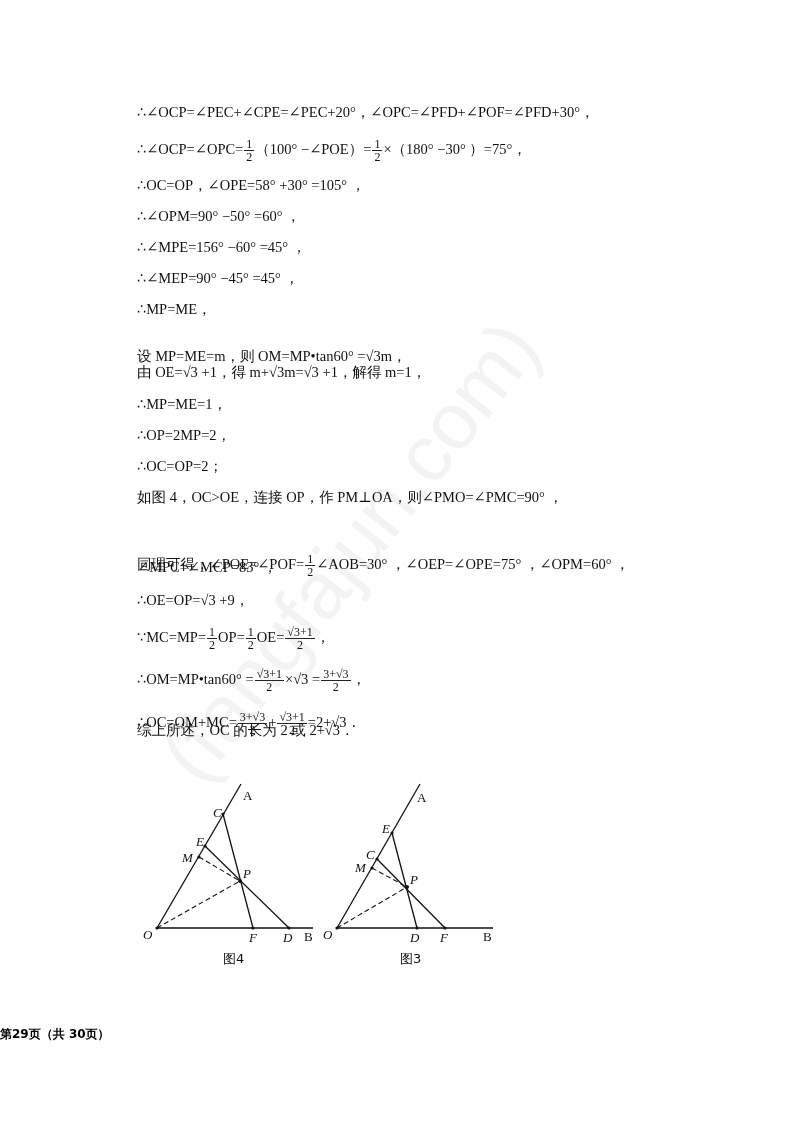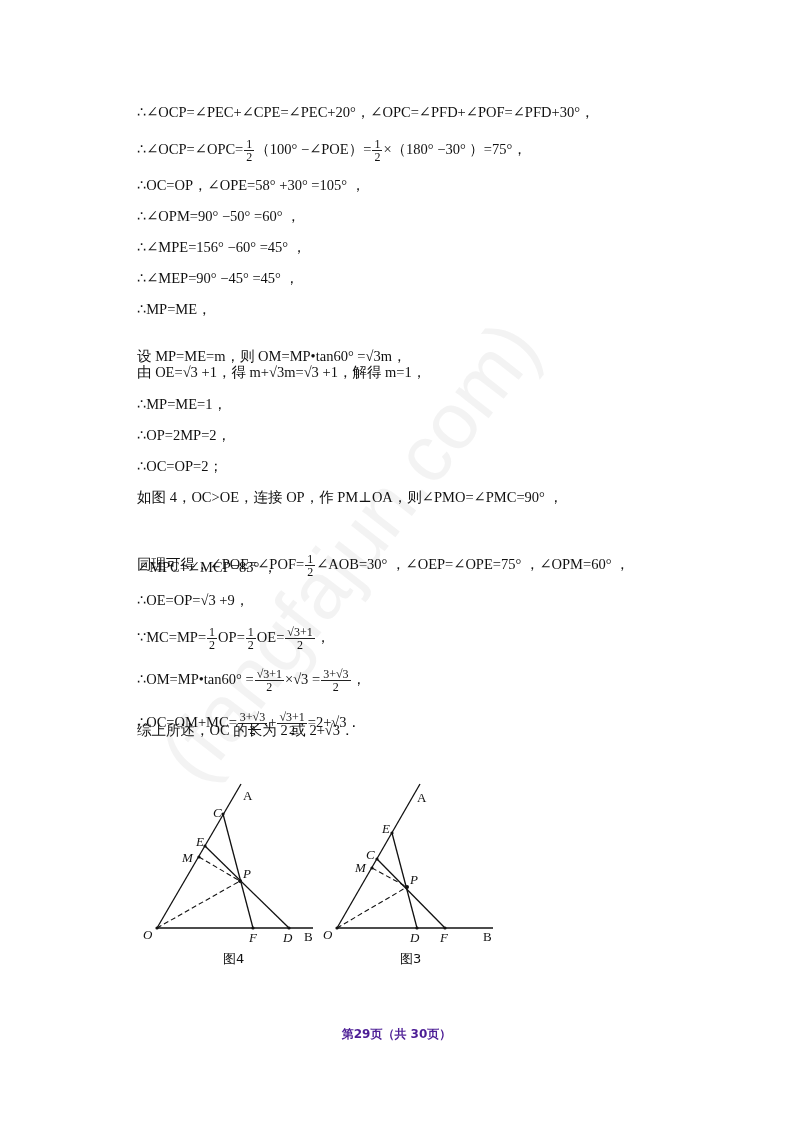--- a/index.html
+++ b/index.html
@@ -8,21 +8,21 @@
   .line { position:absolute; left:137px; font-size:14.5px; line-height:20px; white-space:nowrap; }
   .frac { display:inline-block; vertical-align:middle; text-align:center; font-size:12px; line-height:12px; margin:0 1px; }
   .frac .n { display:block; border-bottom:1px solid #222; padding:0 2px; }
   .frac .d { display:block; padding:0 2px; }
   .watermark { position:absolute; left:120px; top:260px; width:620px; transform:rotate(-52deg); transform-origin:50% 50%;
                font-family:"Liberation Sans","DejaVu Sans",sans-serif; font-size:80px; color:rgba(200,200,200,0.22);
                white-space:nowrap; top:480px; left:60px; pointer-events:none; }
   .fig { position:absolute; }
   .fig svg { overflow:visible; }
   .caption { position:absolute; font-family:"DejaVu Sans","Liberation Sans",sans-serif; font-size:13px; }
-  .footer { position:absolute; top:1026px; left:0; width:793px; text-align:center; font-family:"DejaVu Sans","Liberation Sans",sans-serif; font-size:12px; font-weight:bold; color:#4c1d95; }
+  .footer { position:absolute; top:1026px; left:0; width:793px; font-family:"DejaVu Sans","Liberation Sans",sans-serif; font-size:12px; font-weight:bold; color:#000000; }
   .lbl { font-family:"Liberation Serif",serif; font-style:italic; font-size:13px; fill:#111; }
   .lblu { font-family:"Liberation Serif",serif; font-size:13px; fill:#111; }
 </style>
 </head>
 <body>
 
 <div class="watermark">(fangfajun.com)</div>
 
 <div class="line" style="top:102px"><span>∴∠OCP=∠PEC+∠CPE=∠PEC+20°，∠OPC=∠PFD+∠POF=∠PFD+30°，</span></div>
 

